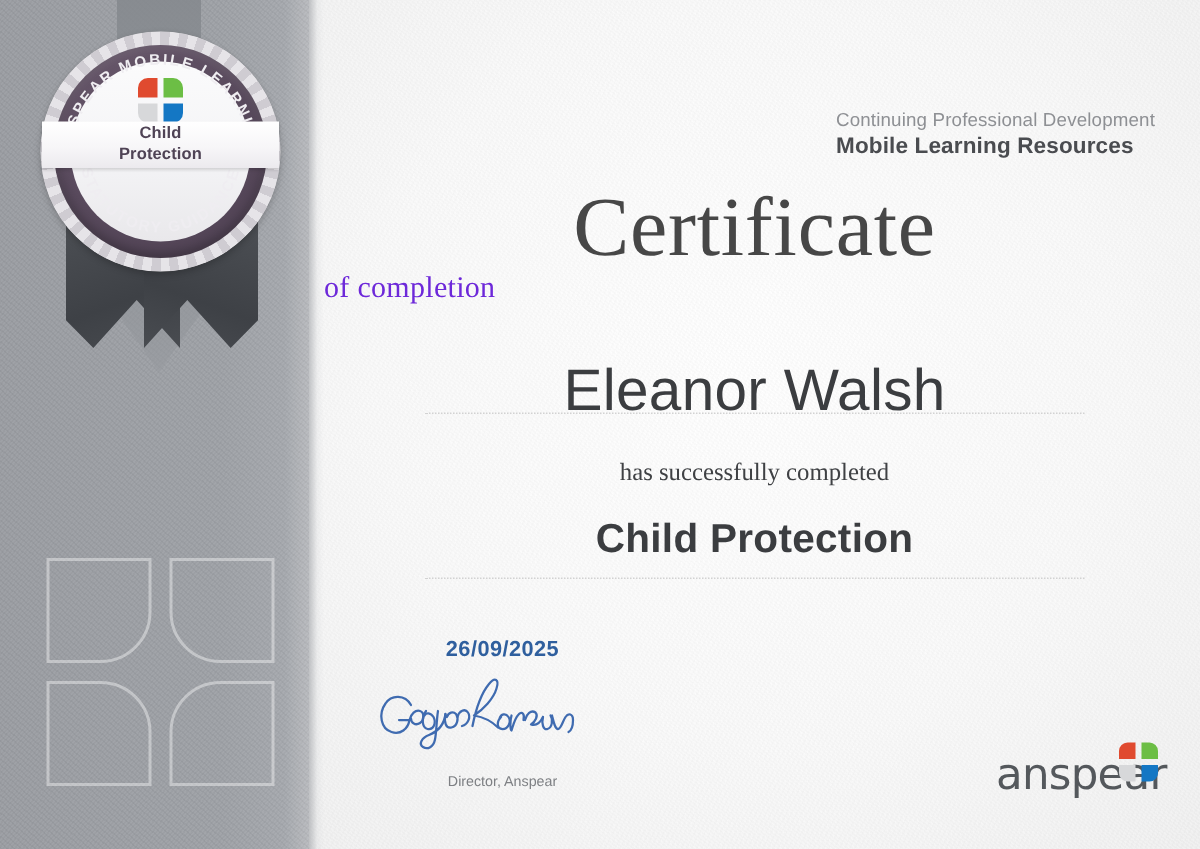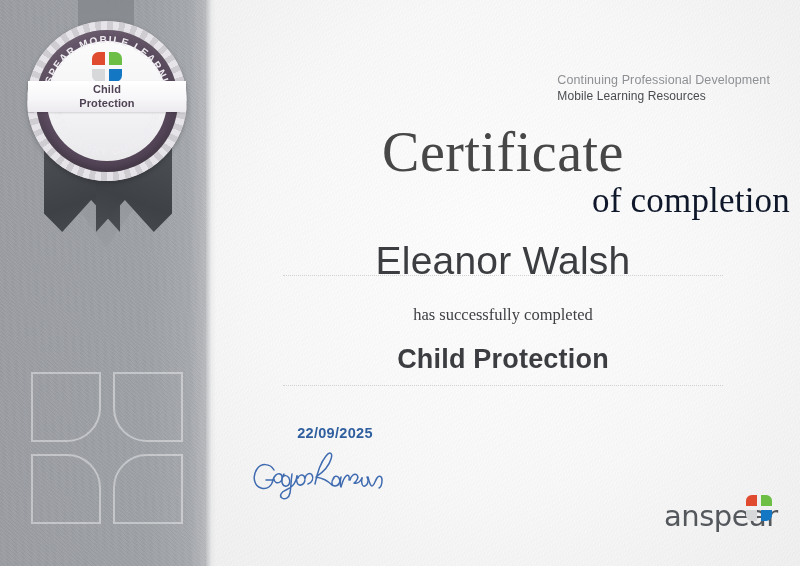--- a/index.html
+++ b/index.html
@@ -195,46 +195,46 @@
     text-align: left;
     margin-top: 42px;
   }
   .header-line1 {
     color: #8e9094;
     font-size: 12.5px;
     letter-spacing: .1px;
   }
   .header-line2 {
     color: #4a4c50;
-    font-size: 12px;
-    font-weight: normal;
+    font-size: 15px;
+    font-weight: bold;
     margin-top: 2px;
     letter-spacing: .1px;
   }
 
   
   .title {
     position: absolute;
     left: 216px; top: 117px;
     width: 574px;
     text-align: center;
     font-family: "Liberation Serif", serif;
     font-size: 56px;
     color: #474747;
     letter-spacing: .5px;
     line-height: 70px;
   }
   .subtitle {
     position: absolute;
     left: 216px; top: 181px;
     width: 574px;
-    text-align: right;
+    text-align: left;
     font-family: "Liberation Serif", serif;
-    font-size: 35px;
-    color: #0f172a;
+    font-size: 20px;
+    color: #6d28d9;
     letter-spacing: .2px;
   }
   .recipient {
     position: absolute;
     left: 216px; top: 239px;
     width: 574px;
     text-align: center;
     font-size: 39px;
     color: #3b3d40;
     letter-spacing: .2px;
@@ -387,39 +387,40 @@
   <div class="subtitle">of completion</div>
 
   <div class="recipient">Eleanor Walsh</div>
   <div class="rule rule-1"></div>
 
   <div class="statement">has successfully completed</div>
 
   <div class="course">Child Protection</div>
   <div class="rule rule-2"></div>
 
-  <div class="sig-date">22/09/2025</div>
+  <div class="sig-date">26/09/2025</div>
 
   <svg class="signature-svg" viewBox="0 0 150 54">
     <g fill="none" stroke="#3f6bb0" stroke-width="1.5" stroke-linecap="round" stroke-linejoin="round">
       <path d="M26,22 C22,15 13,15 9,21 C4,28 6,38 13,40 C19,42 24,38 25,32 L18,32"></path>
       <path d="M25,32 C26,28 29,25 32,26 C35,27 35,32 32,34 C29,36 26,34 26,31"></path>
       <path d="M36,26 C33,30 33,37 37,38 C41,39 43,34 41,30 C39,27 36,27 35,29"></path>
       <path d="M44,26 C43,32 43,40 42,45 C41,50 37,52 34,50 C31,48 33,44 38,42 C43,40 48,36 49,28"></path>
       <path d="M49,28 C48,33 49,38 53,37 C57,36 58,31 56,28 C54,26 51,27 50,30"></path>
       <path d="M57,30 C58,26 62,24 64,27 C66,30 64,35 60,36"></path>
       <path d="M67,36 C69,26 73,14 78,8 C82,3 85,5 83,11 C81,18 74,25 68,29 C74,30 80,33 84,37"></path>
       <path d="M86,30 C83,33 83,38 87,38 C91,38 93,33 91,30 C89,27 86,28 85,31"></path>
       <path d="M93,29 C92,33 92,38 93,39 C94,36 95,31 98,28 C100,26 102,28 101,32"></path>
       <path d="M102,32 C103,28 106,25 109,27 C111,29 109,33 106,35 C109,36 112,34 114,30"></path>
       <path d="M114,30 C113,34 114,39 117,38 C120,37 121,32 119,29"></path>
       <path d="M120,29 C121,33 122,38 124,38 C126,38 127,33 129,30 C131,27 134,28 134,32 C134,36 133,39 131,40"></path>
     </g>
   </svg>
 
+  <div class="sig-role">Director, Anspear</div>
 
   <div class="brand">
     <div class="brand-word">anspear</div>
     <div class="brand-mark pinwheel">
       <i class="q-tl" style="background:#e04a2f"></i>
       <i class="q-tr" style="background:#6cbe45"></i>
       <i class="q-bl" style="background:#d7d8da"></i>
       <i class="q-br" style="background:#1477c4"></i>
     </div>
   </div>

